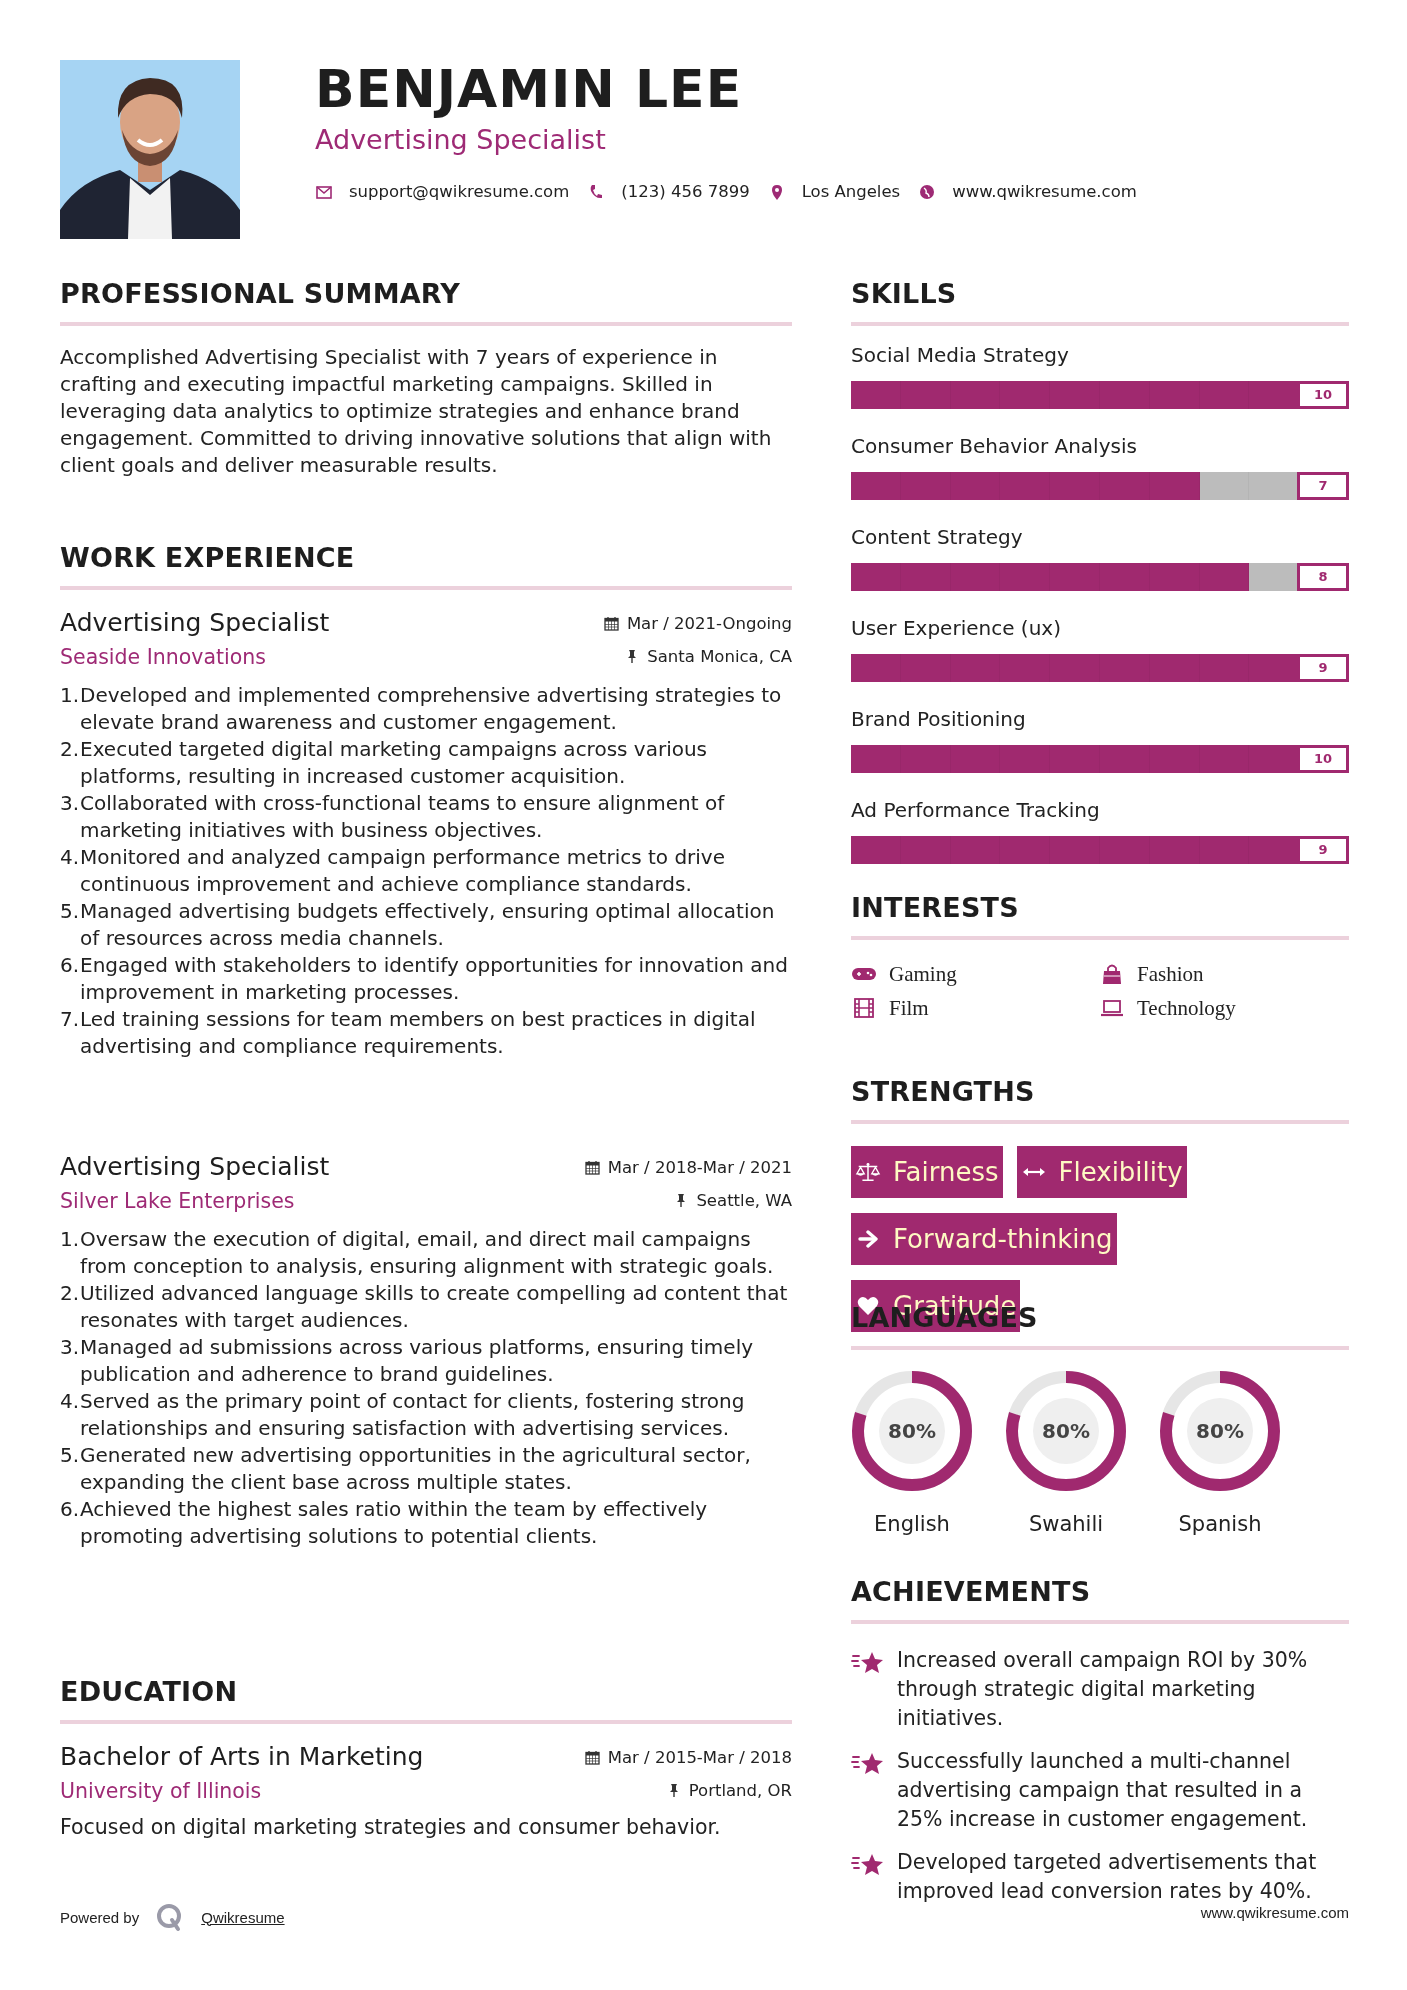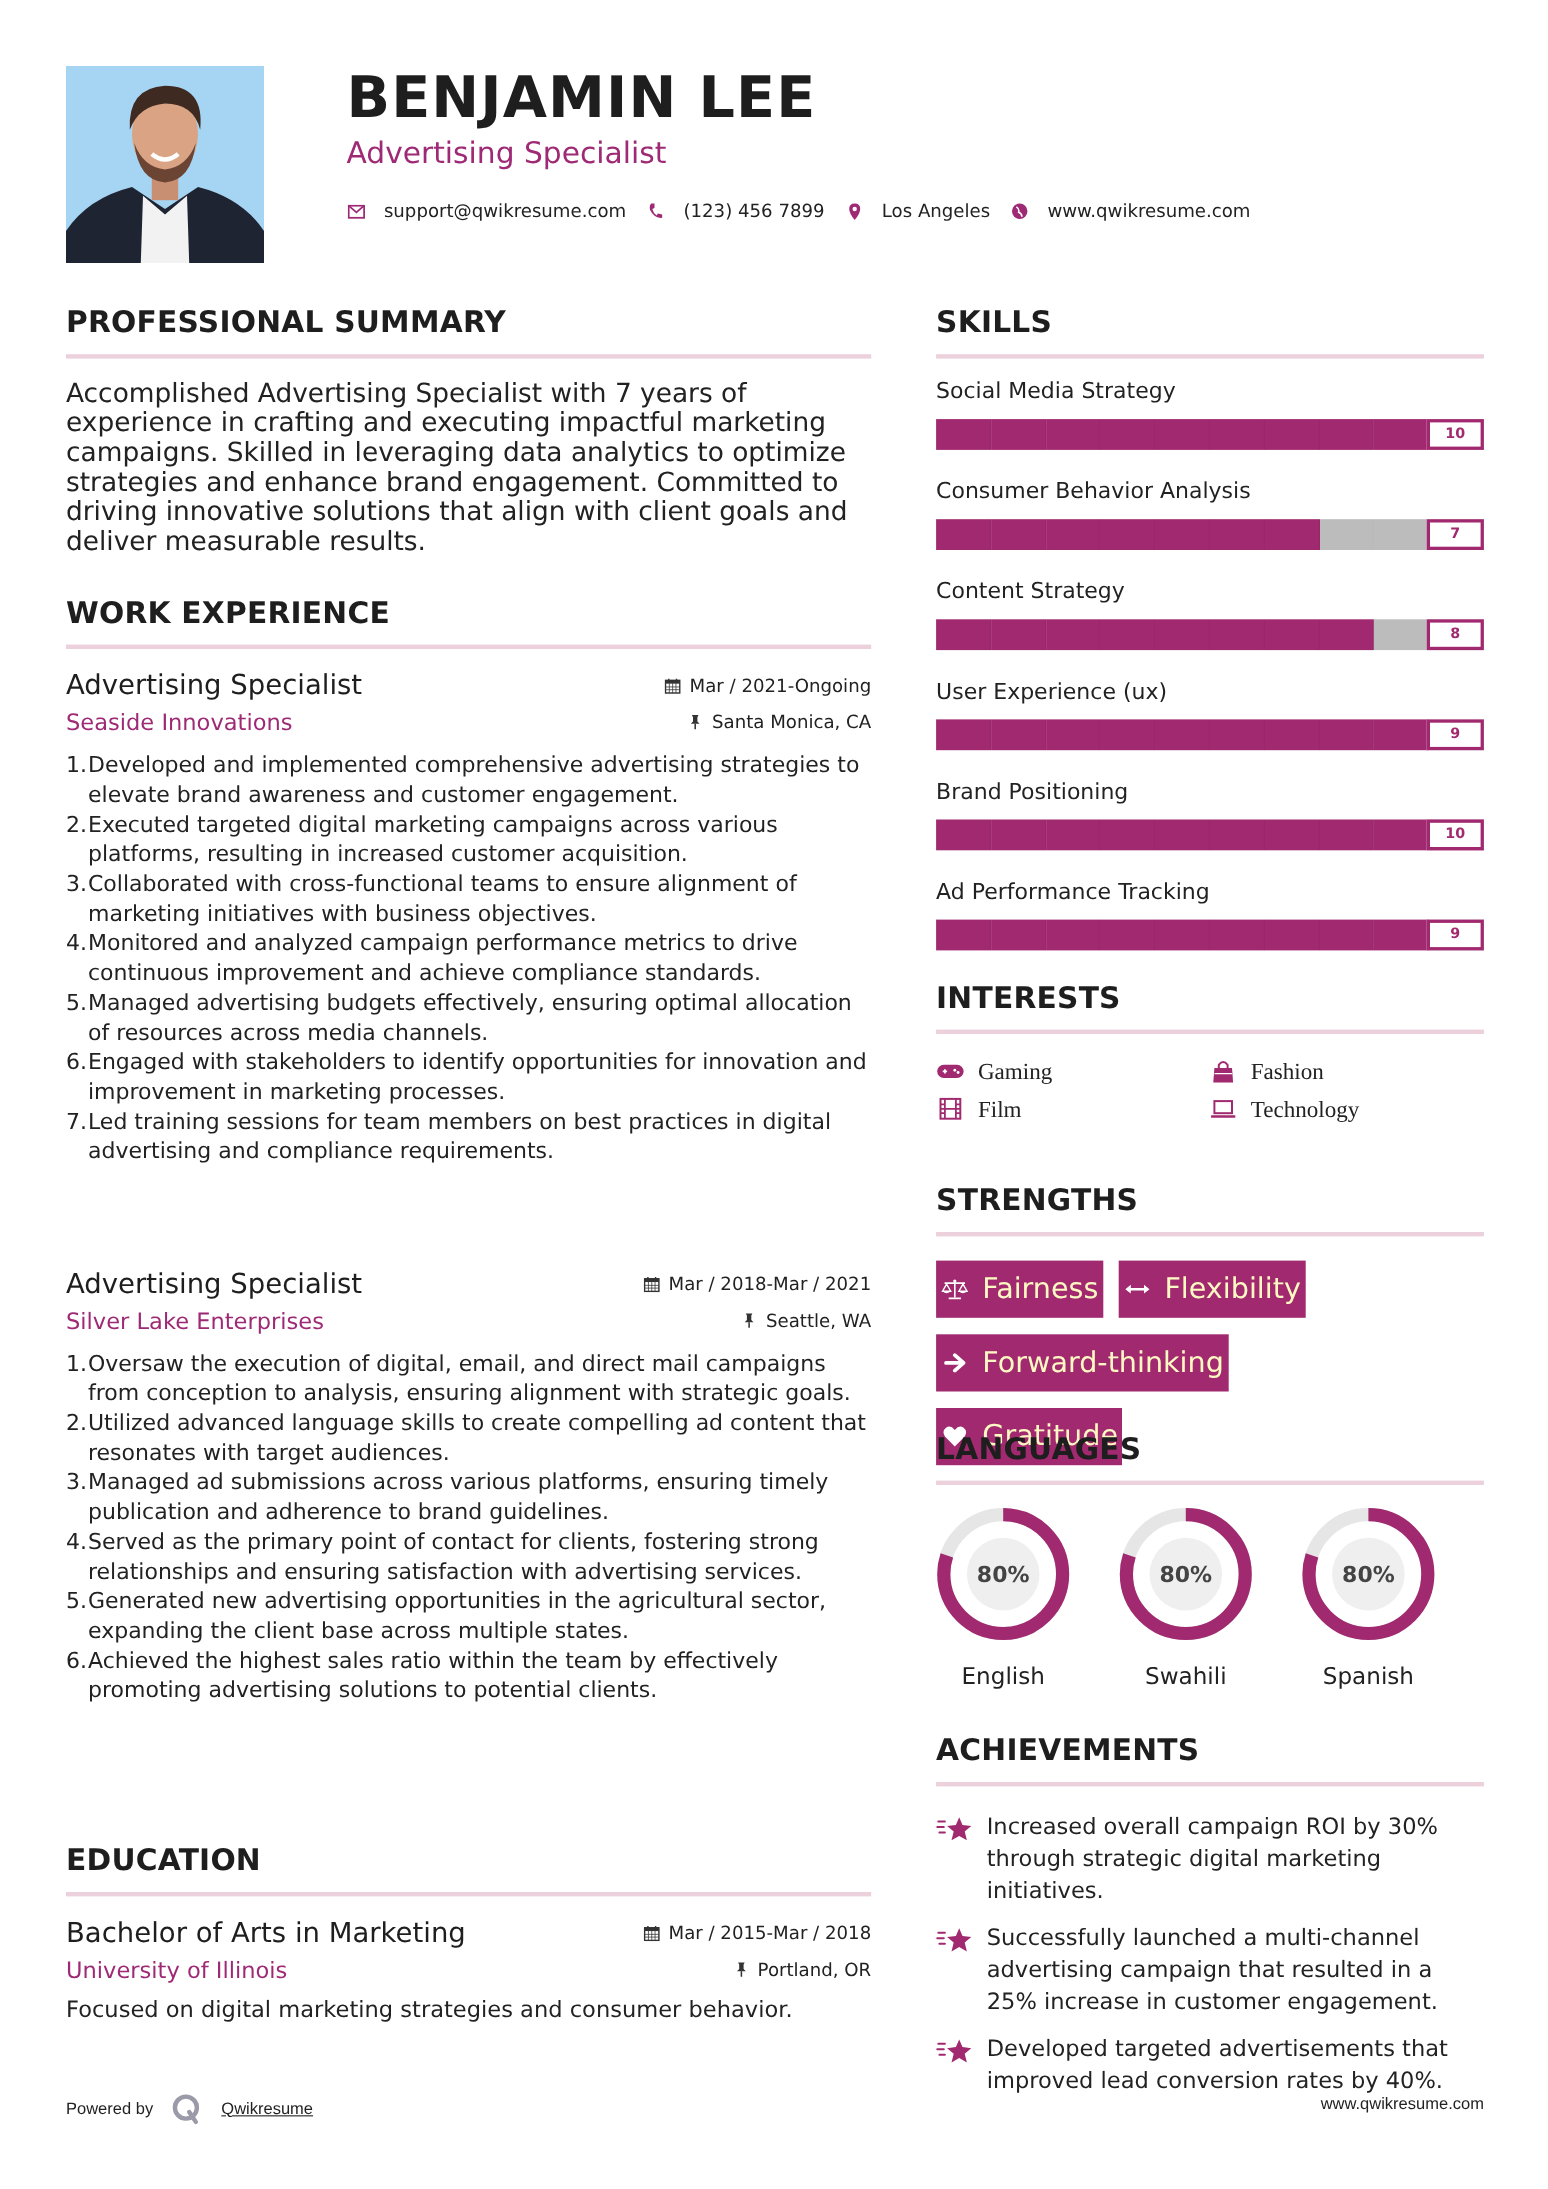--- a/index.html
+++ b/index.html
@@ -35,21 +35,21 @@
   .contact-row .ic { width: 18px; height: 18px; margin-right: 16px; display: inline-flex; align-items: center; justify-content: center; }
 
   
   .sec-h {
     font-weight: 700; font-size: 27px; color: #1e1e1e; line-height: 36px; letter-spacing: 0.2px;
   }
   .sec-rule { height: 4px; background: #ecd1dc; margin-top: 10px; }
 
   
   .left { left: 60px; width: 732px; }
-  .para { font-size: 24px; line-height: 27px; color: #222; }
+  .para { font-size: 20px; line-height: 27px; color: #222; }
 
   .job-head { display: flex; justify-content: space-between; align-items: baseline; }
   .job-role { font-size: 25px; color: #1e1e1e; line-height: 34px; }
   .job-meta { font-size: 16.5px; color: #222; display: flex; align-items: center; }
   .job-meta .ic { width: 16px; height: 16px; margin-right: 7px; display: inline-flex; align-items: center; justify-content: center; }
   .job-org { font-size: 20.5px; color: #9e2a75; line-height: 30px; }
   ol.bullets { list-style: none; margin-top: 10px; }
   ol.bullets li { display: flex; font-size: 20px; line-height: 27px; color: #222; }
   ol.bullets li .num { width: 18px; flex: 0 0 18px; text-align: right; margin-right: 0px; }
   ol.bullets li .txt { padding-left: 2px; }
@@ -72,21 +72,21 @@
   .interest { display: flex; align-items: center; font-size: 21px; line-height: 32px; color: #222; }
   .interest .ic { width: 26px; height: 22px; margin-right: 12px; display: inline-flex; align-items: center; justify-content: center; }
 
   .strengths { display: flex; flex-wrap: wrap; gap: 15px 14px; margin-top: 22px; width: 440px; }
   .chip {
     background: #a0296f; color: #fef9c3; font-size: 26px; line-height: 52px; height: 52px;
     padding: 0 4px; display: inline-flex; align-items: center;
   }
   .chip .ic { width: 26px; height: 22px; margin-right: 12px; display: inline-flex; align-items: center; justify-content: center; }
 
-  .langs { display: flex; gap: 44px; margin-top: 20px; }
+  .langs { display: flex; gap: 32px; margin-top: 20px; }
   .lang { width: 122px; display: flex; flex-direction: column; align-items: center; }
   .donut { position: relative; width: 122px; height: 122px; }
   .donut-center {
     position: absolute; left: 50%; top: 50%; width: 66px; height: 66px; margin: -33px 0 0 -33px;
     border-radius: 50%; background: #efefef; display: flex; align-items: center; justify-content: center;
     font-weight: 700; font-size: 20px; color: #444;
   }
   .lang-name { font-size: 21px; color: #222; margin-top: 18px; line-height: 28px; }
 
   .ach-list { margin-top: 22px; }

